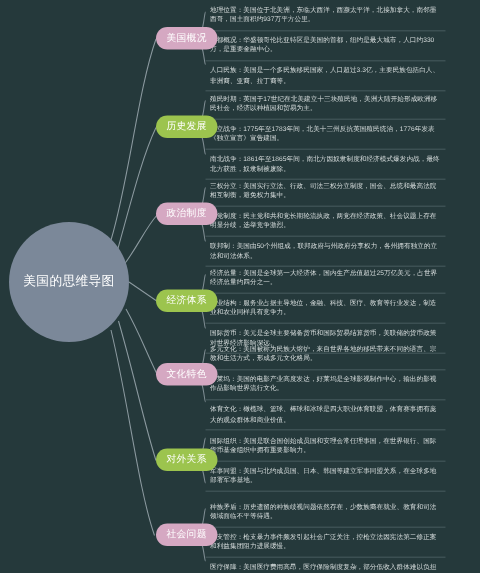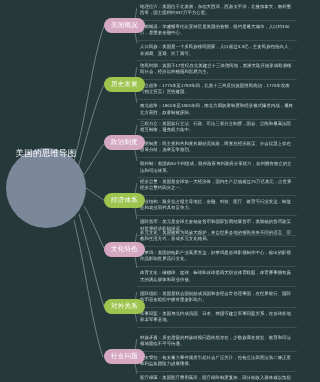--- a/index.html
+++ b/index.html
@@ -18,21 +18,21 @@
     position: absolute; left: 0; top: 0;
     width: 300px; height: 382px;
     pointer-events: none;
   }
   .center-node {
     position: absolute;
     left: 6px; top: 148px;
     width: 80px; height: 80px;
     border-radius: 50%;
     background: #7b8899;
-    display: flex; align-items: flex-start; justify-content: center;
+    display: flex; align-items: center; justify-content: center;
     z-index: 5;
   }
   .center-label {
     color: #ffffff;
     font-size: 8.5px;
     letter-spacing: 0.2px;
     white-space: nowrap;
     text-align: center;
   }
   .branch-pill {

